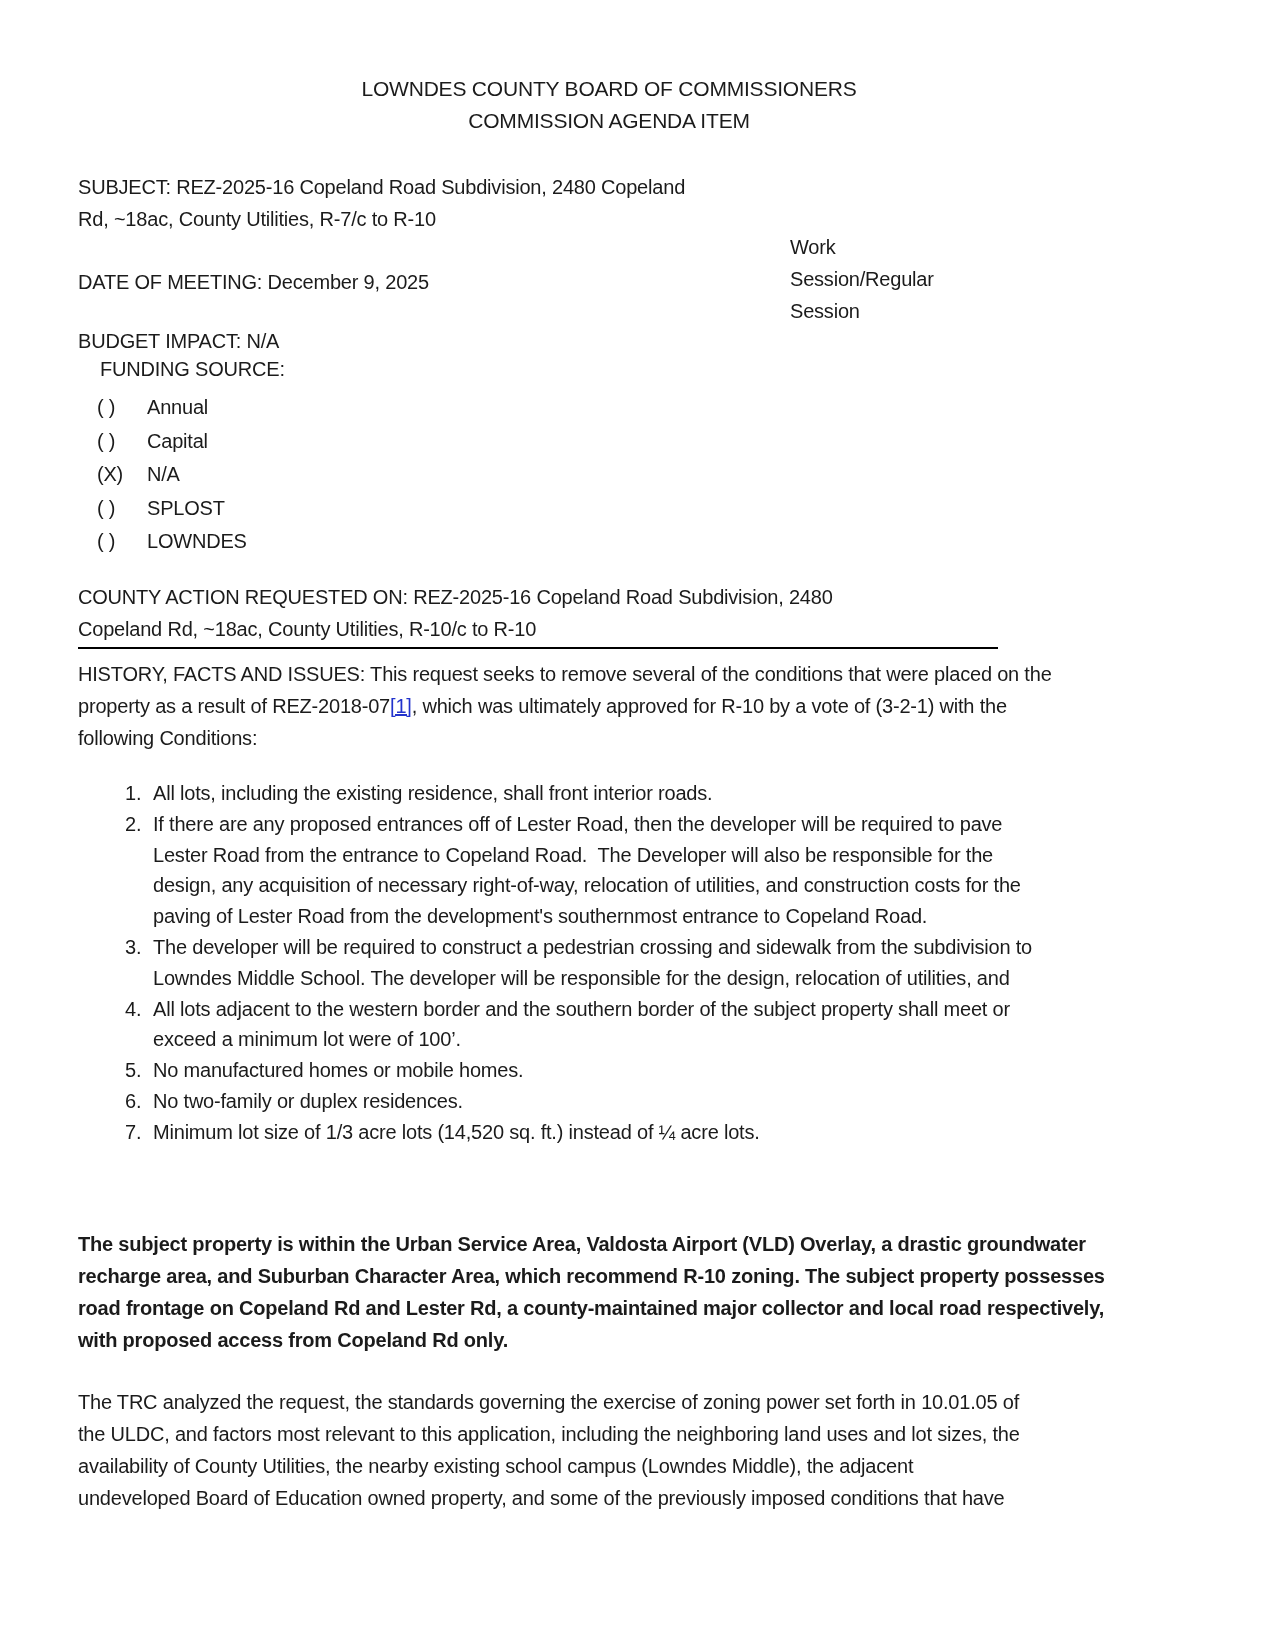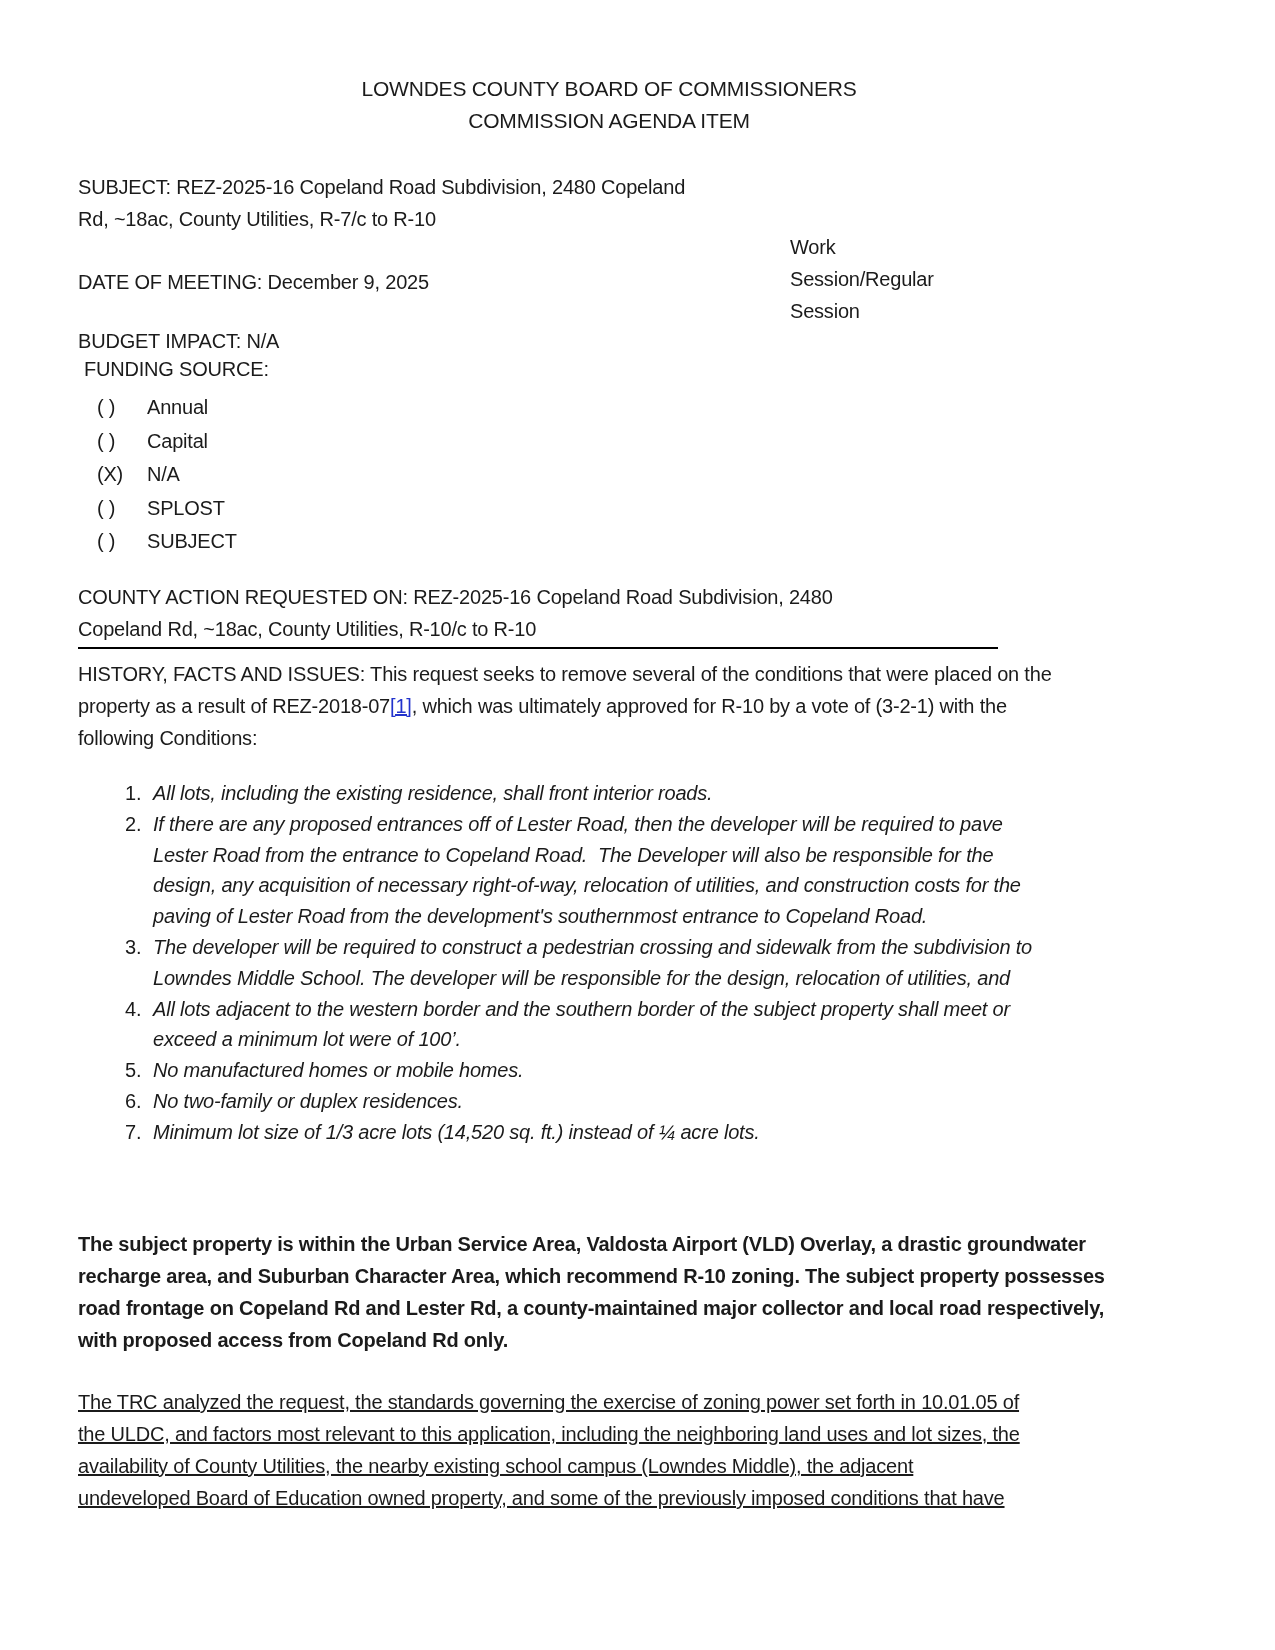--- a/index.html
+++ b/index.html
@@ -15,33 +15,33 @@
     letter-spacing: -0.2px;
     overflow: hidden;
   }
   .abs { position: absolute; }
   .line { white-space: pre; line-height: 32px; }
   .title-block { left: 78px; top: 73px; width: 1062px; text-align: center; font-size: 21px; }
   .subject-block { left: 78px; top: 171px; width: 680px; }
   .session-block { left: 790px; top: 231px; width: 200px; }
   .date-block { left: 78px; top: 266px; width: 600px; }
   .budget-block { left: 78px; top: 325px; width: 600px; }
-  .funding-label { left: 84px; top: 353px; width: 400px; }
+  .funding-label { left: 100px; top: 353px; width: 400px; }
   .funding-list { left: 97px; top: 391px; width: 400px; }
   .fund-row { display: flex; line-height: 33.5px; white-space: pre; }
   .fund-row .mark { width: 50px; flex: 0 0 50px; }
   .county-block { left: 78px; top: 581px; width: 950px; }
   .rule { left: 78px; top: 647px; width: 920px; height: 2px; background: #000; }
   .history-block { left: 78px; top: 658px; width: 1090px; }
   .cond-list { left: 125px; top: 778px; width: 1060px; }
   .cond { position: relative; padding-left: 28px; }
   .cond .num { position: absolute; left: 0; top: 0; line-height: 30.8px; }
-  .cond .line { line-height: 30.8px; font-style: italic; }
+  .cond .line { line-height: 30.8px; }
   .para1 { left: 78px; top: 1228px; width: 1090px; font-weight: bold; }
-  .para2 { left: 78px; top: 1386px; width: 1090px; text-decoration: underline; }
+  .para2 { left: 78px; top: 1386px; width: 1090px; }
   a.link {
     color: var(--link, #2233cc);
     text-decoration: underline;
     cursor: pointer;
   }
 </style>
 </head>
 <body>
 
 <div class="page">
@@ -86,21 +86,21 @@
     <div class="fund-row">
       <span class="mark">(X)</span>
       <span>N/A</span>
     </div>
     <div class="fund-row">
       <span class="mark">( )</span>
       <span>SPLOST</span>
     </div>
     <div class="fund-row">
       <span class="mark">( )</span>
-      <span>SUBJECT</span>
+      <span>LOWNDES</span>
     </div>
   </div>
 
   <div class="abs county-block">
     <div class="line">COUNTY ACTION REQUESTED ON: REZ-2025-16 Copeland Road Subdivision, 2480</div>
     <div class="line">Copeland Rd, ~18ac, County Utilities, R-10/c to R-10</div>
   </div>
 
   <div class="abs rule"></div>
 

